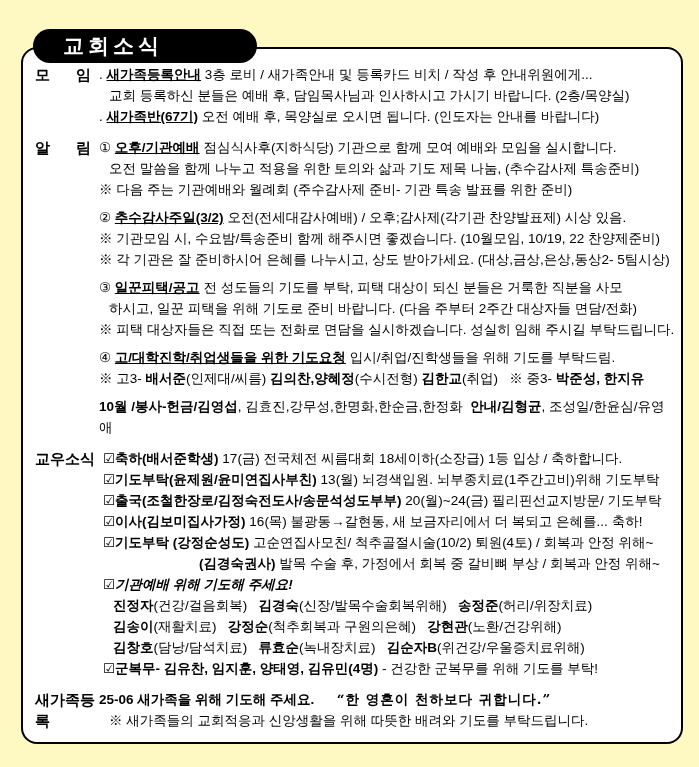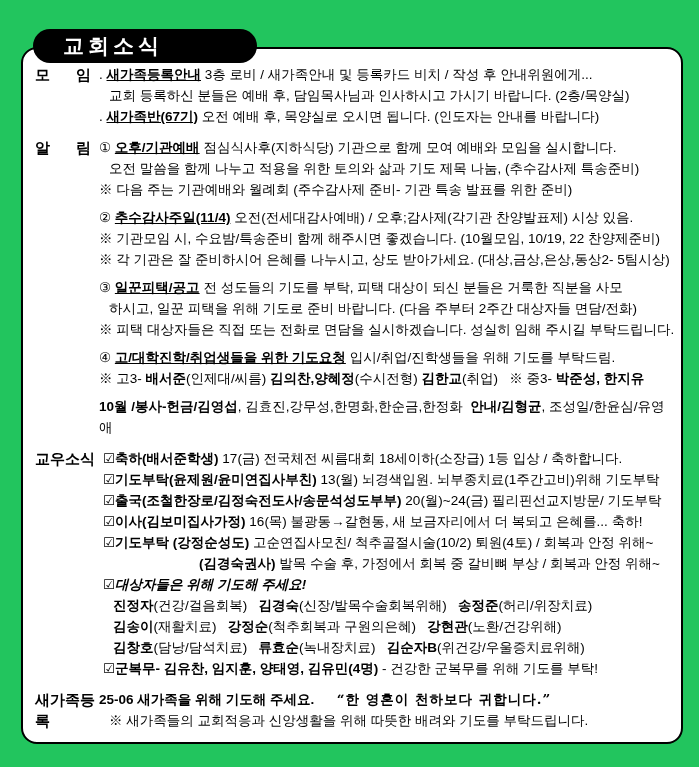--- a/index.html
+++ b/index.html
@@ -1,16 +1,16 @@
 <!DOCTYPE html>
 <html><head>
 <meta charset="utf-8">
 <style>
   html,body{margin:0;padding:0;background:#fff;}
-  .page{position:relative;width:699px;height:767px;background:#22c55e;
+  .page{position:relative;width:699px;height:767px;background:#fef9c3;
         font-family:"Liberation Sans",sans-serif;color:#000;overflow:hidden;}
   .bulletin-box{position:absolute;left:21px;top:47px;width:662px;height:697px;
         border:2px solid #000;border-radius:16px;box-sizing:border-box;
         padding:15px 6px 6px 0;background:#fff;}
   .badge{position:absolute;left:33px;top:29px;width:224px;height:34px;
         background:#000;border-radius:17px;color:#fff;display:flex;align-items:center;
         padding-left:30px;box-sizing:border-box;z-index:2;}
   .badge span{font-size:21px;font-weight:bold;letter-spacing:4px;}
   .section-row{display:flex;margin-bottom:10px;}
   .section-label{flex:0 0 76px;box-sizing:border-box;padding-left:12px;
@@ -56,21 +56,21 @@
             <span>알</span>
             <span>림</span>
           </div>
           <div class="section-content">
             <div class="group">
               <div class="line indent0"><span>① </span><span class="b u">오후/기관예배</span><span> 점심식사후(지하식당) 기관으로 함께 모여 예배와 모임을 실시합니다.</span></div>
               <div class="line indent1"><span>오전 말씀을 함께 나누고 적용을 위한 토의와 삶과 기도 제목 나눔, (추수감사제 특송준비)</span></div>
               <div class="line indent0"><span>※ 다음 주는 기관예배와 월례회 (주수감사제 준비- 기관 특송 발표를 위한 준비)</span></div>
             </div>
             <div class="group">
-              <div class="line indent0"><span>② </span><span class="b u">추수감사주일(11/4)</span><span> 오전(전세대감사예배) / 오후;감사제(각기관 찬양발표제) 시상 있음.</span></div>
+              <div class="line indent0"><span>② </span><span class="b u">추수감사주일(3/2)</span><span> 오전(전세대감사예배) / 오후;감사제(각기관 찬양발표제) 시상 있음.</span></div>
               <div class="line indent0"><span>※ 기관모임 시, 수요밤/특송준비 함께 해주시면 좋겠습니다. (10월모임, 10/19, 22 찬양제준비)</span></div>
               <div class="line indent0"><span>※ 각 기관은 잘 준비하시어 은혜를 나누시고, 상도 받아가세요. (대상,금상,은상,동상2- 5팀시상)</span></div>
             </div>
             <div class="group">
               <div class="line indent0"><span>③ </span><span class="b u">일꾼피택/공고</span><span> 전 성도들의 기도를 부탁, 피택 대상이 되신 분들은 거룩한 직분을 사모</span></div>
               <div class="line indent1"><span>하시고, 일꾼 피택을 위해 기도로 준비 바랍니다. (다음 주부터 2주간 대상자들 면담/전화)</span></div>
               <div class="line indent0"><span>※ 피택 대상자들은 직접 또는 전화로 면담을 실시하겠습니다. 성실히 임해 주시길 부탁드립니다.</span></div>
             </div>
             <div class="group">
               <div class="line indent0"><span>④ </span><span class="b u">고/대학진학/취업생들을 위한 기도요청</span><span> 입시/취업/진학생들을 위해 기도를 부탁드림.</span></div>
@@ -89,21 +89,21 @@
             <span>식</span>
           </div>
           <div class="section-content">
             <div class="group">
               <div class="line indent0"><span>☑</span><span class="b">축하(배서준학생)</span><span> 17(금) 전국체전 씨름대회 18세이하(소장급) 1등 입상 / 축하합니다.</span></div>
               <div class="line indent0"><span>☑</span><span class="b">기도부탁(윤제원/윤미연집사부친)</span><span> 13(월) 뇌경색입원. 뇌부종치료(1주간고비)위해 기도부탁</span></div>
               <div class="line indent0"><span>☑</span><span class="b">출국(조철한장로/김정숙전도사/송문석성도부부)</span><span> 20(월)~24(금) 필리핀선교지방문/ 기도부탁</span></div>
               <div class="line indent0"><span>☑</span><span class="b">이사(김보미집사가정)</span><span> 16(목) 불광동→갈현동, 새 보금자리에서 더 복되고 은혜를... 축하!</span></div>
               <div class="line indent0"><span>☑</span><span class="b">기도부탁 (강정순성도)</span><span> 고순연집사모친/ 척추골절시술(10/2) 퇴원(4토) / 회복과 안정 위해~</span></div>
               <div class="line indent2"><span class="b">(김경숙권사)</span><span> 발목 수술 후, 가정에서 회복 중 갈비뼈 부상 / 회복과 안정 위해~</span></div>
-              <div class="line indent0"><span>☑</span><span class="b i">대상자들은 위해 기도해 주세요!</span></div>
+              <div class="line indent0"><span>☑</span><span class="b i">기관예배 위해 기도해 주세요!</span></div>
               <div class="line indent1"><span class="b">진정자</span><span>(건강/걸음회복)   </span><span class="b">김경숙</span><span>(신장/발목수술회복위해)   </span><span class="b">송정준</span><span>(허리/위장치료)</span></div>
               <div class="line indent1"><span class="b">김송이</span><span>(재활치료)   </span><span class="b">강정순</span><span>(척추회복과 구원의은혜)   </span><span class="b">강현관</span><span>(노환/건강위해)</span></div>
               <div class="line indent1"><span class="b">김창호</span><span>(담낭/담석치료)   </span><span class="b">류효순</span><span>(녹내장치료)   </span><span class="b">김순자B</span><span>(위건강/우울증치료위해)</span></div>
               <div class="line indent0"><span>☑</span><span class="b">군복무- 김유찬, 임지훈, 양태영, 김유민(4명)</span><span> - 건강한 군복무를 위해 기도를 부탁!</span></div>
             </div>
           </div>
         </div>
         <div class="section-row">
           <div class="section-label">새가족등록</div>
           <div class="section-content">

